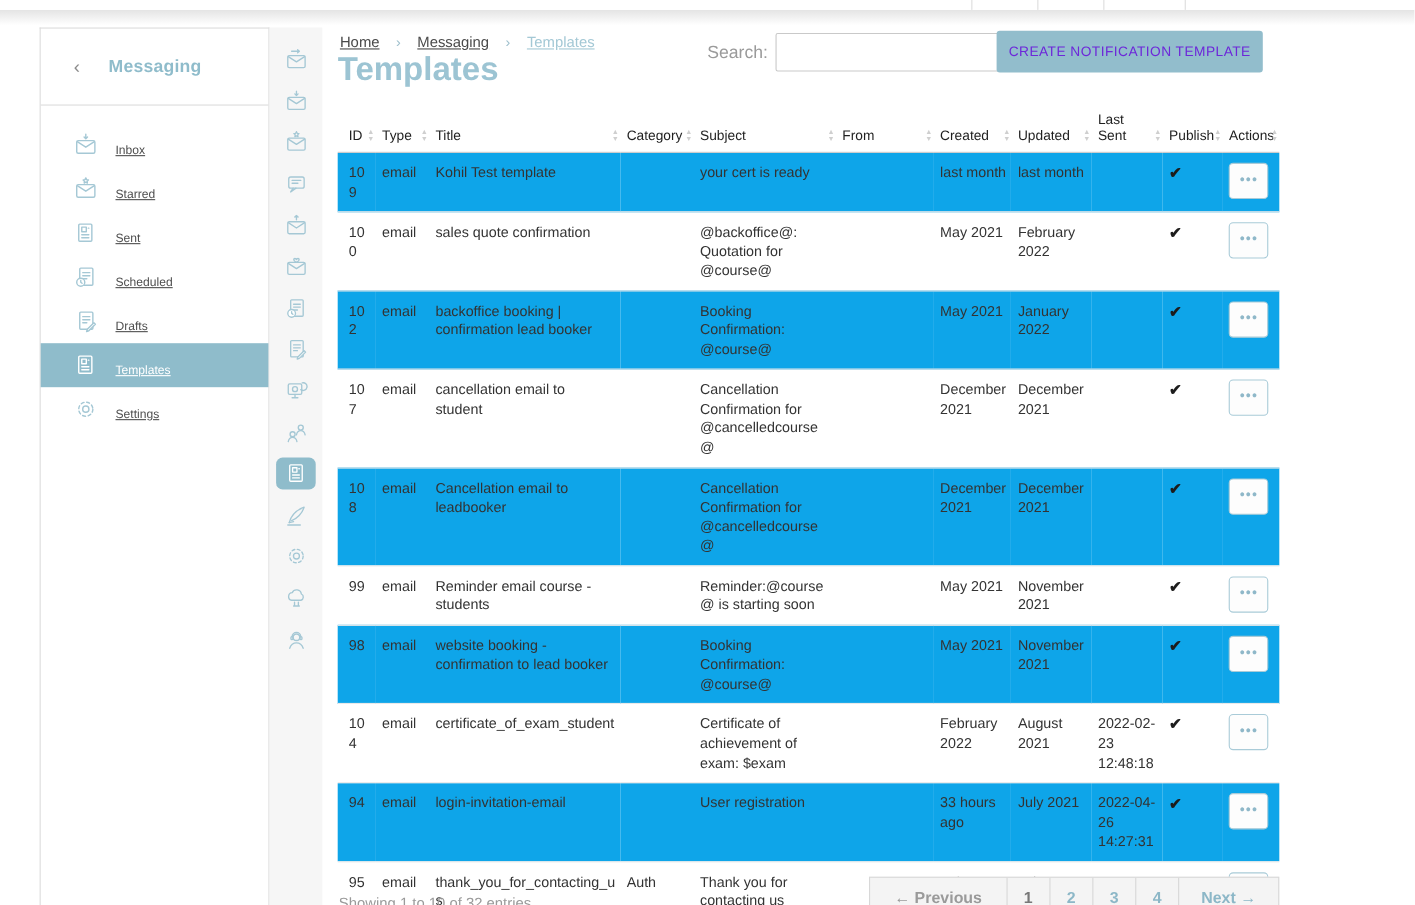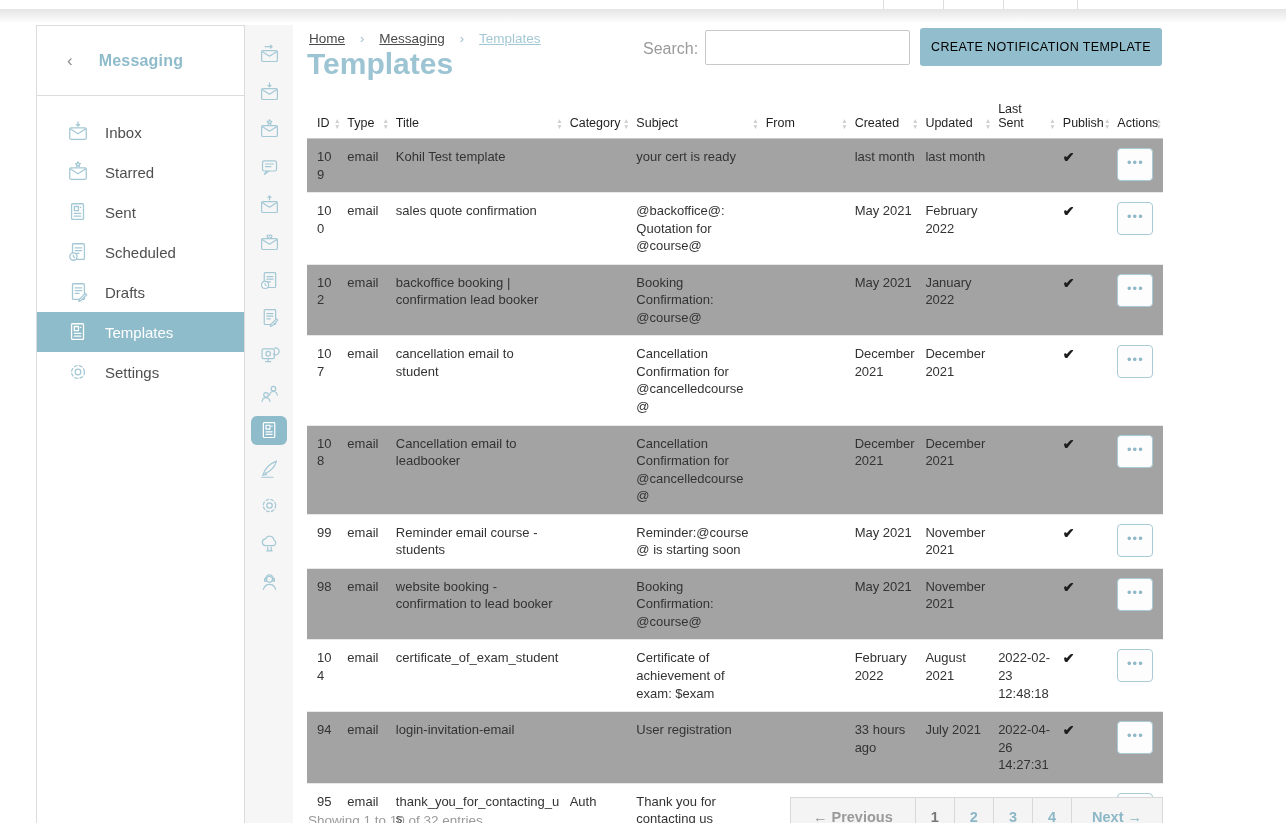--- a/index.html
+++ b/index.html
@@ -13,22 +13,22 @@
                 background:linear-gradient(#e4e4e4, rgba(255,255,255,0)); z-index:4; }
 
   
   .sidebar { position:absolute; left:36px; top:25px; width:209px; height:798px;
              background:#fff; border:1px solid #dcdcdc; border-bottom:none; z-index:6; }
   .sidebar-header { height:70px; display:flex; align-items:center; padding-left:30px;
                     border-bottom:1px solid #dcdcdc; cursor:pointer; }
   .back-chevron { color:#8b8b8b; font-size:17px; margin-right:26px; line-height:1; }
   .sidebar-title { color:#8fbccb; font-size:16px; font-weight:bold; letter-spacing:.2px; }
   .nav { margin-top:16px; }
-  .nav-item { display:flex; align-items:center; padding:9px 0 9px 30px; color:#4f4f4f;
-              font-size:15px; cursor:pointer; }
+  .nav-item { display:flex; align-items:flex-end; padding:9px 0 9px 30px; color:#4f4f4f;
+              font-size:11px; cursor:pointer;text-decoration:underline; }
   .nav-item .icon { width:22px; height:22px; color:#a5c8d5; margin-right:16px; flex:none; }
   .nav-item.active { background:#8fbccb; color:#fff; }
   .nav-item.active .icon { color:#fff; }
   .icon svg { width:100%; height:100%; display:block; }
 
   
   .rail { position:absolute; left:245px; top:25px; width:48px; height:798px;
           background:#f6f6f6; z-index:6; padding-top:11px; }
   .rail-item { width:48px; height:37.6px; display:flex; align-items:center; justify-content:center; cursor:pointer; }
   .rail-item .pill { width:36px; height:29px; border-radius:6px; display:flex; align-items:center;
@@ -42,35 +42,35 @@
                 display:flex; align-items:center; }
   .breadcrumb .crumb { cursor:pointer;text-decoration:underline; }
   .breadcrumb .sep { color:#9fc0cd; margin:0 15px; font-size:13px; }
   .breadcrumb .crumb.current { color:#a3c8d5; cursor:default; }
   .page-title { position:absolute; top:22px; left:0; font-size:30px; font-weight:bold; color:#9cc4d3; }
 
   .search-label { position:absolute; top:15px; left:336px; font-size:16px; color:#9a9a9a; }
   .search-input { position:absolute; top:5px; left:398px; width:205px; height:35px;
                   border:1px solid #c9c9c9; border-radius:2px; font-size:14px; padding:0 8px;
                   font-family:"Liberation Sans", sans-serif; outline:none; }
-  .create-btn { position:absolute; top:3px; left:613px; width:242px; height:38px;
-                background:#92bdcc; color:#000000; border:none; border-radius:3px;
+  .create-btn { position:absolute; top:3px; left:599px; width:242px; height:38px;
+                background:#92bdcc; color:#6d28d9; border:none; border-radius:3px;
                 font-size:12.5px; letter-spacing:.4px; cursor:pointer;
                 font-family:"Liberation Sans", sans-serif; }
 
   
   .table-wrap { position:absolute; top:75px; left:0; width:856px; }
   table { width:856px; border-collapse:collapse; table-layout:fixed; }
   th { font-size:12.5px; font-weight:normal; color:#1f1f1f; text-align:left; vertical-align:bottom;
        padding:2px 14px 8px 6px; position:relative; border-bottom:1px solid #c9c9c9; cursor:pointer; }
   th .sort-icons { position:absolute; right:1px; bottom:9px; display:flex; flex-direction:column;
                    color:#cfcfcf; font-size:6.5px; line-height:5.5px; }
   td { font-size:13px; color:#333; padding:9px 4px 9px 6px; vertical-align:top; line-height:1.35;
        border-bottom:1px solid #e9e9e9; word-wrap:break-word; }
-  tr.odd td { background:#a3a3a3; }
+  tr.odd td { background:#0ea5e9; }
   td.first, th.first { padding-left:10px; }
   .check { font-size:14px; font-weight:bold; color:#1c1c1c; }
   .actions-btn { width:36px; height:33px; background:#fdfdfd; border:1px solid #a9cbd8;
                  border-radius:4px; cursor:pointer; color:#8fb8c9; font-size:13px;
                  letter-spacing:1px; line-height:1; padding-bottom:4px; }
 
   
   .showing { position:absolute; top:788px; left:1px; font-size:13.5px; color:#9a9a9a; }
   .pagination { position:absolute; top:772px; right:0; display:flex; border:1px solid #d8d8d8;
                 background:#f4f4f4; font-size:14.5px; font-weight:bold; }

